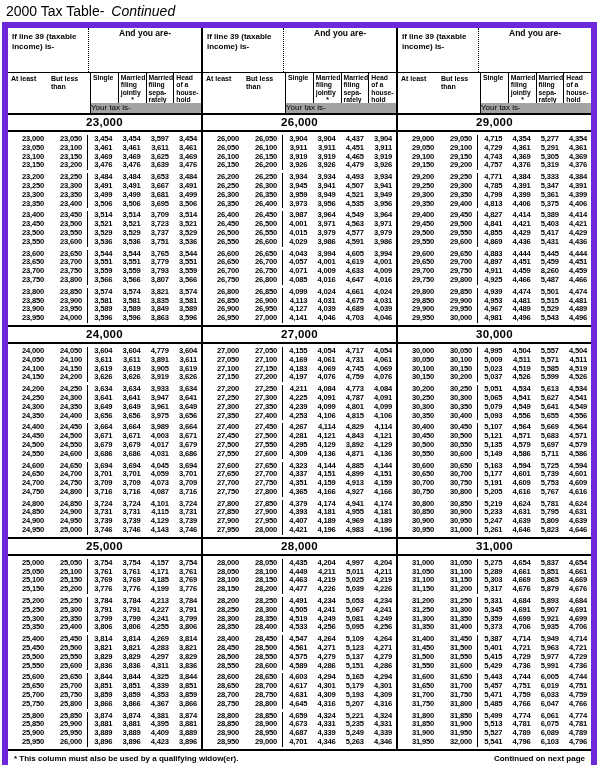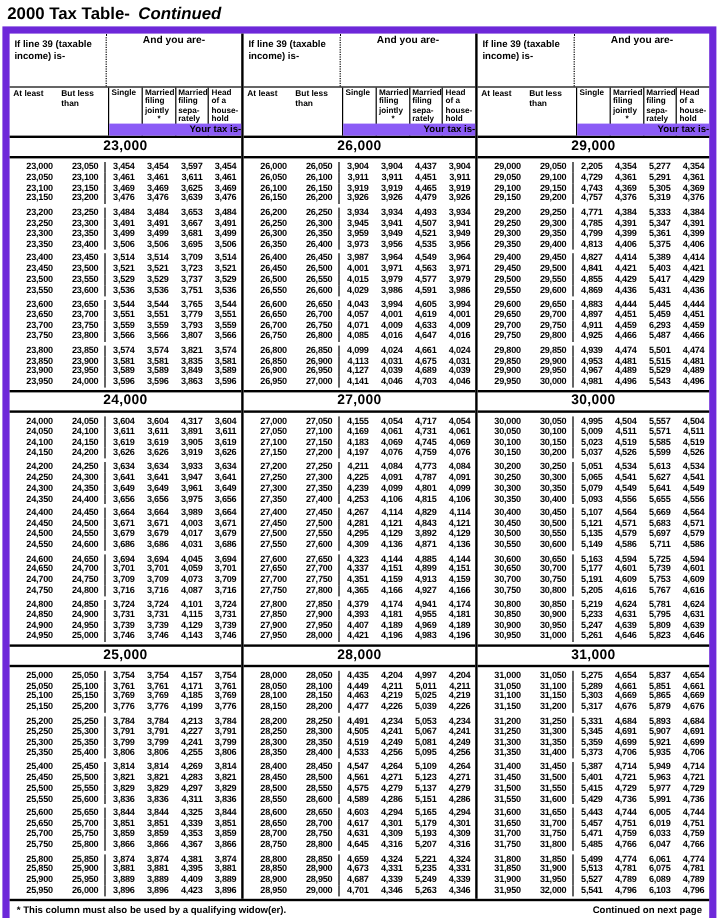--- a/index.html
+++ b/index.html
@@ -1,39 +1,39 @@
 <!DOCTYPE html>
 <html><head>
 <meta charset="utf-8">
 <style>
   html,body{margin:0;padding:0;}
   body{width:600px;height:765px;background:#fff;color:#000;position:relative;
        font-family:"Liberation Sans",sans-serif;overflow:hidden;}
-  .title{position:absolute;top:3px;left:6px;font-size:14px;font-weight:bold;white-space:nowrap;}
+  .title{position:absolute;top:3px;left:6px;font-size:14px;font-weight:normal;white-space:nowrap;}
   .title .cont{font-style:italic;margin-left:7px;}
   .sheet{position:absolute;left:2px;right:3px;top:22px;border:6px solid #6d28d9;background:#fff;}
   .groups-row{display:flex;align-items:stretch;}
   .group{flex:1;min-width:0;border-right:2px solid #000;display:flex;flex-direction:column;}
   .group:last-child{border-right:none;}
   
   .ghead{border-bottom:2px solid #000;}
   .ghead-top{display:flex;height:44px;border-bottom:1px solid #000;}
   .gh-income{width:74px;border-right:1px dotted #000;font-size:8px;font-weight:bold;
              padding:4px 2px 0 4px;line-height:1.25;}
   .gh-andyou{flex:1;font-size:8.5px;font-weight:bold;text-align:center;}
   .ghead-cols{display:flex;height:40px;}
   .hc{font-size:7px;font-weight:bold;line-height:1.08;padding:2px 1px 0 3px;}
   .ca-h{width:36px;}
   .cl-h{width:38px;}
   .taxsec{flex:1;display:flex;border-left:1px solid #000;position:relative;min-width:0;}
   .taxsec .hc{flex:1;border-left:1px solid #000;padding:1px 1px 0 2px;min-width:0;font-size:6.8px;}
   .taxsec .hc:first-child{border-left:none;}
   .ast{display:block;text-align:center;}
-  .yourtax{position:absolute;left:0;right:0;bottom:0;text-align:right;font-size:8px;
-           font-weight:bold;background:#8b5cf6;line-height:10px;}
+  .yourtax{position:absolute;left:0;right:0;bottom:0;text-align:left;font-size:8px;
+           font-weight:normal;background:#a3a3a3;line-height:10px;}
   
   .block{}
   .block.bt{border-top:2px solid #000;}
   .blabel{height:15px;line-height:15px;text-align:center;font-size:11.5px;font-weight:bold;
           border-bottom:2px solid #000;letter-spacing:.3px;}
   .rows{padding:3px 0 2px;}
   .cluster{margin-bottom:3px;}
   .cluster:last-child{margin-bottom:0;}
   .row{display:flex;height:8.8px;line-height:8.8px;font-size:7.6px;font-weight:bold;white-space:nowrap;}
   .ca{width:36px;text-align:right;letter-spacing:-.2px;}
@@ -290,21 +290,21 @@
           <div class="block bt">
             <div class="blabel">24,000</div>
             <div class="rows">
               <div class="cluster">
                 <div class="row">
                   <span class="ca">24,000</span>
                   <span class="cl">24,050</span>
                   <span class="rt">
                     <span class="tc">3,604</span>
                     <span class="tc">3,604</span>
-                    <span class="tc">4,317</span>
+                    <span class="tc">4,779</span>
                     <span class="tc">3,604</span>
                   </span>
                 </div>
                 <div class="row">
                   <span class="ca">24,050</span>
                   <span class="cl">24,100</span>
                   <span class="rt">
                     <span class="tc">3,611</span>
                     <span class="tc">3,611</span>
                     <span class="tc">3,891</span>
@@ -1405,21 +1405,21 @@
     </div>
     <div>
           <div class="block">
             <div class="blabel">29,000</div>
             <div class="rows">
               <div class="cluster">
                 <div class="row">
                   <span class="ca">29,000</span>
                   <span class="cl">29,050</span>
                   <span class="rt">
-                    <span class="tc">2,205</span>
+                    <span class="tc">4,715</span>
                     <span class="tc">4,354</span>
                     <span class="tc">5,277</span>
                     <span class="tc">4,354</span>
                   </span>
                 </div>
                 <div class="row">
                   <span class="ca">29,050</span>
                   <span class="cl">29,100</span>
                   <span class="rt">
                     <span class="tc">4,729</span>
@@ -1553,21 +1553,21 @@
                     <span class="tc">5,459</span>
                     <span class="tc">4,451</span>
                   </span>
                 </div>
                 <div class="row">
                   <span class="ca">29,700</span>
                   <span class="cl">29,750</span>
                   <span class="rt">
                     <span class="tc">4,911</span>
                     <span class="tc">4,459</span>
-                    <span class="tc">6,293</span>
+                    <span class="tc">8,260</span>
                     <span class="tc">4,459</span>
                   </span>
                 </div>
                 <div class="row">
                   <span class="ca">29,750</span>
                   <span class="cl">29,800</span>
                   <span class="rt">
                     <span class="tc">4,925</span>
                     <span class="tc">4,466</span>
                     <span class="tc">5,487</span>

